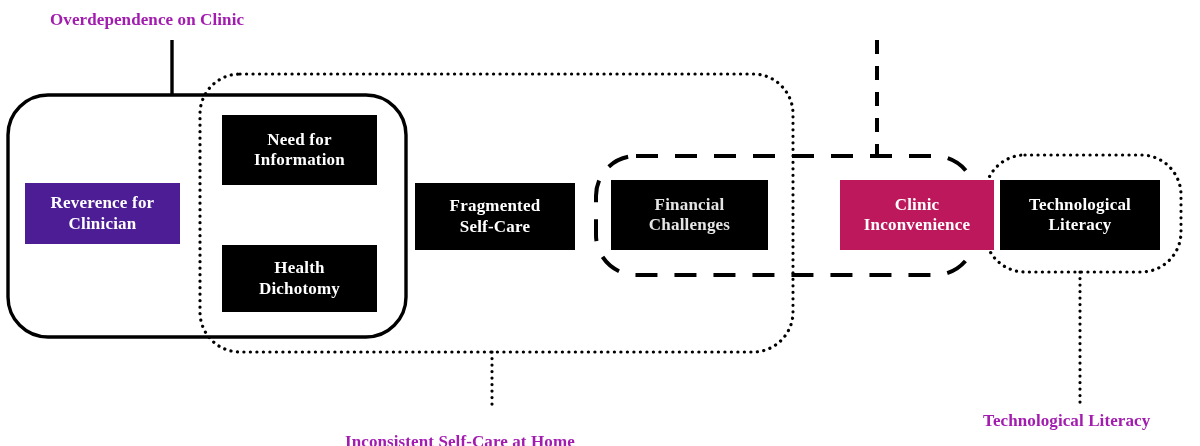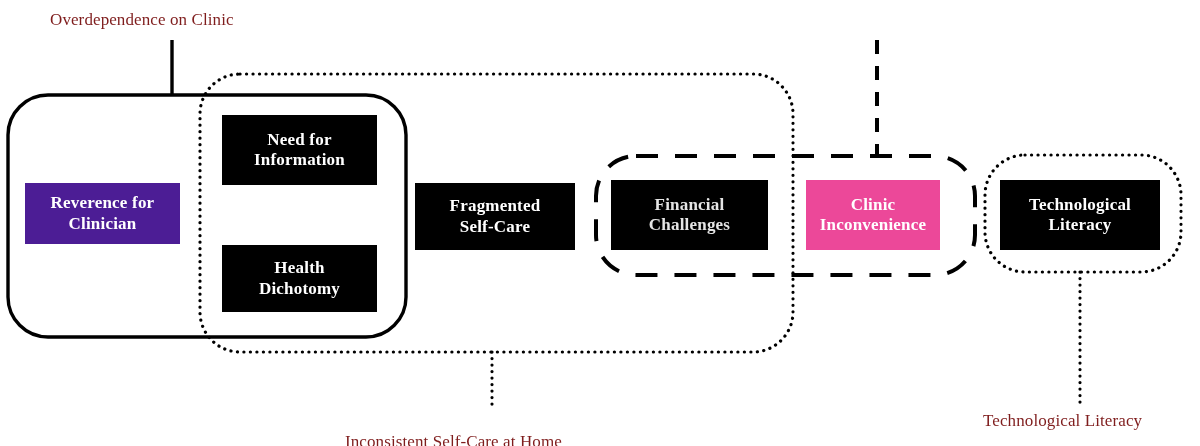--- a/index.html
+++ b/index.html
@@ -39,22 +39,22 @@
     box-sizing: border-box;
     padding: 2px 6px;
     z-index: 6;
     font-family: Liberation Serif, serif;
   }
   .node span { display: block; white-space: pre-line; }
 
   
   .theme-label {
     position: absolute;
-    color: #7f1d1d;
-    font-weight: normal;
+    color: #a21caf;
+    font-weight: bold;
     font-size: 17px;
     white-space: nowrap;
     z-index: 7;
     letter-spacing: 0.1px;
   }
 </style>
 </head>
 <body>
 
 <div id="stage">
@@ -88,21 +88,21 @@
 Dichotomy</span>
       </div>
       <div class="node" style="left: 415px; top: 183px; width: 160px; height: 67px; background: rgb(0, 0, 0); color: rgb(255, 255, 255);">
         <span>Fragmented
 Self-Care</span>
       </div>
       <div class="node" style="left: 611px; top: 180px; width: 157px; height: 70px; background: rgb(0, 0, 0); color: #e5e5e5;">
         <span>Financial
 Challenges</span>
       </div>
-      <div class="node" style="left: 806px; top: 180px; width: 134px; height: 70px; background: #ec4899; color: rgb(255, 255, 255);">
+      <div class="node" style="left: 840px; top: 180px; width: 154px; height: 70px; background: #be185d; color: rgb(255, 255, 255);">
         <span>Clinic
 Inconvenience</span>
       </div>
       <div class="node" style="left: 1000px; top: 180px; width: 160px; height: 70px; background: rgb(0, 0, 0); color: rgb(255, 255, 255);">
         <span>Technological
 Literacy</span>
       </div>
     </div>
 
   <div class="theme-label" id="lbl-overdep" style="left: 50px; top: 10px;">Overdependence on Clinic</div>

